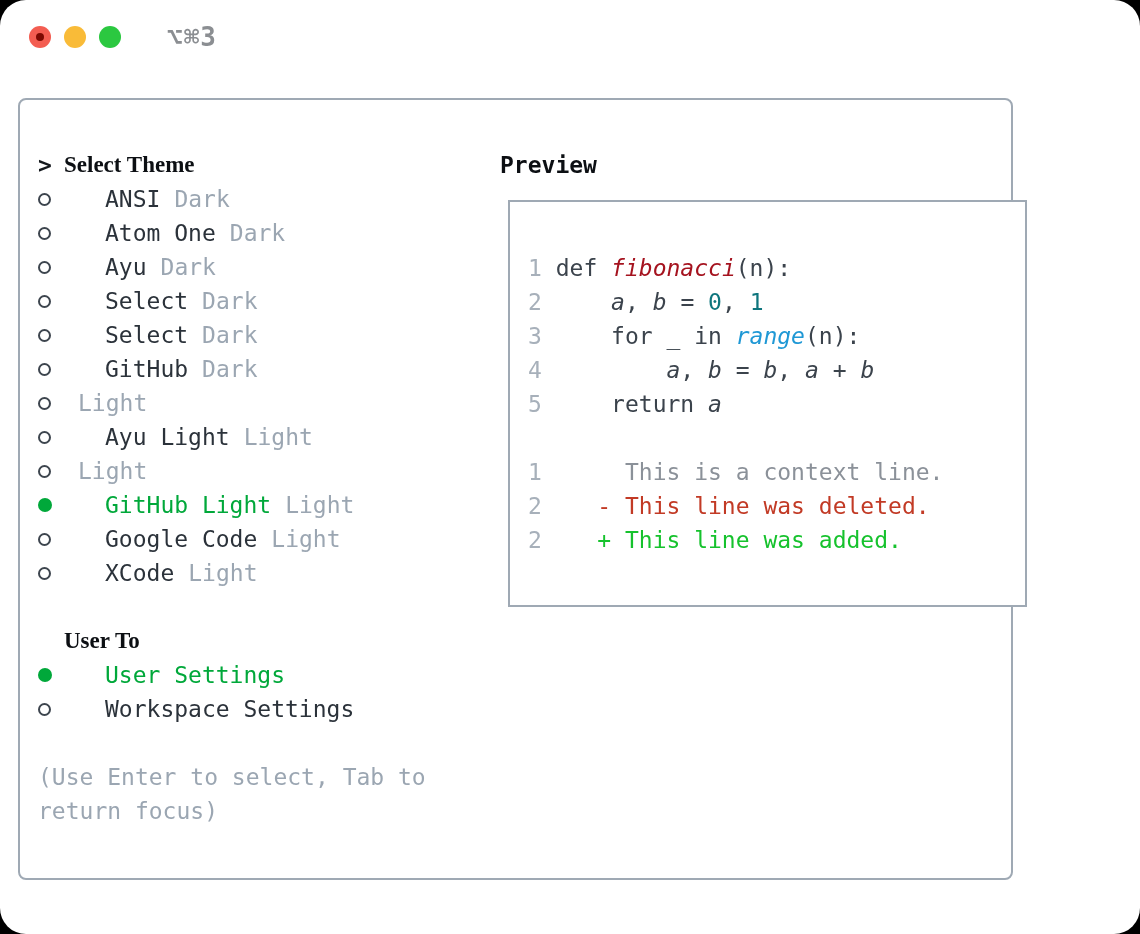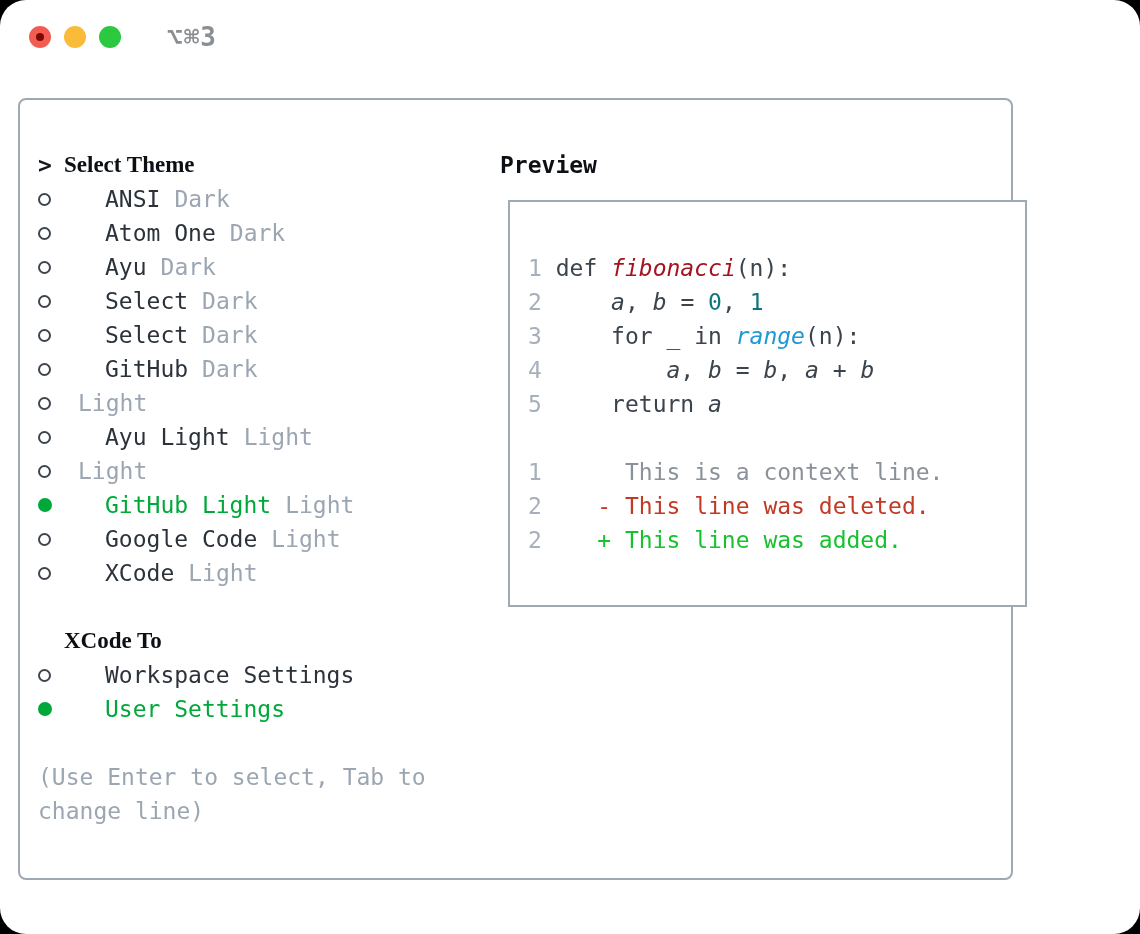--- a/index.html
+++ b/index.html
@@ -206,41 +206,41 @@
             </span>
             <span class="opt-name">XCode</span>
             <span class="opt-variant">Light</span>
           </div>
         </div>
 
       <div class="spacer"></div>
 
       <div class="row">
         <span class="bullet-col"></span>
-        <span class="header-text">XCode To</span>
+        <span class="header-text">User To</span>
       </div>
 
       <div id="apply-list">
           <div class="row">
             <span class="bullet-col">
+              <span class="radio sel"></span>
+            </span>
+            <span class="opt-name sel">User Settings</span>
+          </div>
+          <div class="row">
+            <span class="bullet-col">
               <span class="radio"></span>
             </span>
             <span class="opt-name">Workspace Settings</span>
           </div>
-          <div class="row">
-            <span class="bullet-col">
-              <span class="radio sel"></span>
-            </span>
-            <span class="opt-name sel">User Settings</span>
-          </div>
         </div>
 
       <div class="spacer"></div>
 
-      <div class="hint">(Use Enter to select, Tab to change line)</div>
+      <div class="hint">(Use Enter to select, Tab to return focus)</div>
     </div>
 
     <div class="preview-label">Preview</div>
 
     <div class="preview-box">
       <div id="code-area" class="code-area"><div class="cline"><span class="ln">1</span><span class="tk-plain"> def </span><span class="tk-fn">fibonacci</span><span class="tk-plain">(n):</span></div><div class="cline"><span class="ln">2</span><span class="tk-plain">     </span><span class="tk-var">a</span><span class="tk-plain">, </span><span class="tk-var">b</span><span class="tk-plain"> = </span><span class="tk-num">0</span><span class="tk-plain">, </span><span class="tk-num">1</span></div><div class="cline"><span class="ln">3</span><span class="tk-plain">     for _ in </span><span class="tk-builtin">range</span><span class="tk-plain">(n):</span></div><div class="cline"><span class="ln">4</span><span class="tk-plain">         </span><span class="tk-var">a</span><span class="tk-plain">, </span><span class="tk-var">b</span><span class="tk-plain"> = </span><span class="tk-var">b</span><span class="tk-plain">, </span><span class="tk-var">a</span><span class="tk-plain"> + </span><span class="tk-var">b</span></div><div class="cline"><span class="ln">5</span><span class="tk-plain">     return </span><span class="tk-var">a</span></div><div class="cline"></div><div class="cline"><span class="ln">1</span><span class="tk-context">      This is a context line.</span></div><div class="cline"><span class="ln">2</span><span class="tk-del">    - This line was deleted.</span></div><div class="cline"><span class="ln">2</span><span class="tk-add">    + This line was added.</span></div></div>
     </div>
 
   </div>
 </div>

